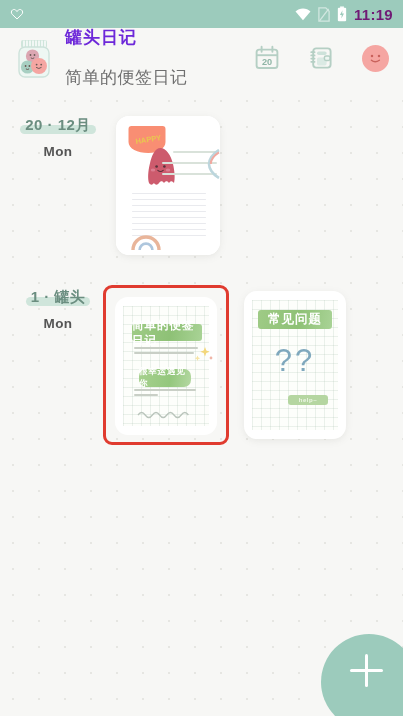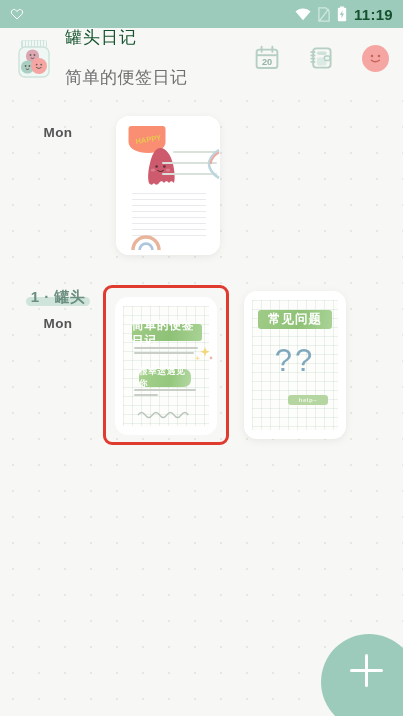--- a/index.html
+++ b/index.html
@@ -15,38 +15,38 @@
     height:28px;
     background:#9ccbbc;
     display:flex;
     align-items:center;
     padding:0 10px;
     color:#ffffff;
   }
   .sb-left { display:flex; align-items:center; }
   .sb-spacer { flex:1; }
   .sb-right { display:flex; align-items:center; gap:7px; }
-  .sb-time { font-size:15px; font-weight:700; letter-spacing:.3px; color:#14532d; }
+  .sb-time { font-size:15px; font-weight:700; letter-spacing:.3px; color:#701a75; }
   .ico-heart { width:14px; height:14px; display:block; }
   .ico-wifi  { width:16px; height:13px; display:block; }
   .ico-sim   { width:12px; height:15px; display:block; opacity:.55; }
   .ico-batt  { width:10px; height:16px; display:block; }
 
   
   .header {
     height:60px;
     background:#f7f7f5;
     display:flex;
     align-items:center;
     padding:0 14px 0 12px;
   }
   .logo-jar { width:44px; height:44px; flex:0 0 44px; }
   .titles { margin-left:9px; display:flex; flex-direction:column; justify-content:center; }
   .app-title {
-    font-size:17px; font-weight:400; color:#14532d; letter-spacing:1px; line-height:1.15;
+    font-size:17px; font-weight:700; color:#6d28d9; letter-spacing:1px; line-height:1.15;
   }
   .app-sub {
     font-size:17px; color:#6f6f6f; letter-spacing:.5px; margin-top:20px; line-height:1.15;
   }
   .header-actions { margin-left:auto; display:flex; align-items:center; gap:28px; }
   .hdr-ico { width:26px; height:26px; display:block; }
   .avatar {
     width:27px; height:27px; border-radius:50%;
     background:#f5a6a2; position:relative;
   }
@@ -204,20 +204,21 @@
         <path d="M9.4 15.2q3.6 3.2 8 0" fill="none" stroke="#c9625c" stroke-width="1.35" stroke-linecap="round"></path>
       </svg>
     </div>
   </div>
 </div>
 
 <div class="board">
 
   <div class="group">
     <div class="group-label" style="left:12px; top:28px;">
+      <span class="chip">20 · 12月</span>
       <div class="dow">Mon</div>
     </div>
 
     <div class="card" style="left:116px; top:28px; width:104px; height:139px;">
       <div style="position:absolute; left:0; top:0; right:0; bottom:0; background:#ffffff;"></div>
 
       <svg style="position:absolute; left:11px; top:9px;" width="40" height="30" viewBox="0 0 40 30">
         <path d="M1.5 4a3 3 0 0 1 3-3h31a3 3 0 0 1 3 3v13c0 6-6.6 11-17.2 11C10.4 28 1.5 23.6 1.5 17z" fill="#f98e73"></path>
         <text x="9" y="19" font-family="Liberation Sans, sans-serif" font-size="7.5" font-weight="700" fill="#e8c84f" transform="rotate(-9 9 19)">HAPPY</text>
       </svg>

